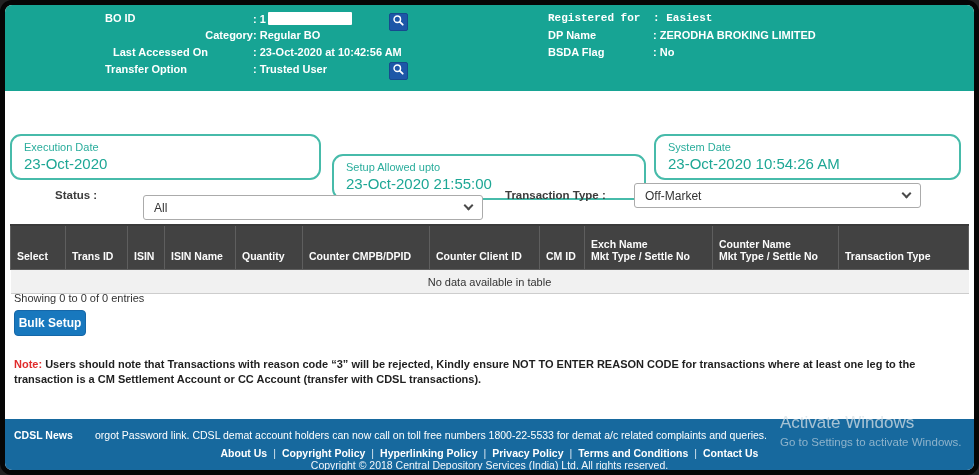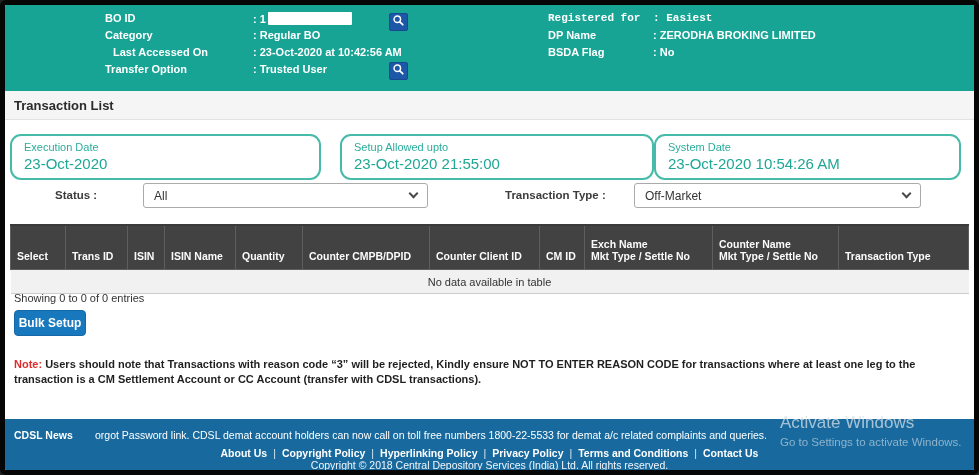--- a/index.html
+++ b/index.html
@@ -1,18 +1,18 @@
 <!DOCTYPE html>
 <html><head>
 <meta charset="utf-8">
 <style>
   * { margin:0; padding:0; box-sizing:border-box; }
   body { font-family:"Liberation Sans", sans-serif; background:#222; }
   .frame { position:relative; width:979px; height:475px; background:#fff;
-           border:5px solid #060606; border-radius:6px; overflow:hidden; }
+           border:5px solid #060606; border-radius:12px; overflow:hidden; }
 
   
   .topbar { position:absolute; left:0; top:0; width:969px; height:86px; background:#17A494; }
   .hrow { position:absolute; height:14px; font-size:11px; font-weight:bold; color:#fff; white-space:nowrap; }
   .hlabel { display:inline-block; }
   .hvalue { position:absolute; font-weight:bold; }
   .left .hlabel { width:148px; }
   .redact { display:inline-block; width:84px; height:13px; background:#fff; margin-left:2px; vertical-align:-2px; border-radius:1px; }
   .searchbtn { position:absolute; width:19px; height:18px; background:#1D57A8; border:1px solid #16498F;
                border-radius:2px; display:flex; align-items:center; justify-content:center; cursor:pointer; }
@@ -22,21 +22,21 @@
   .titlebar { position:absolute; left:0; top:86px; width:969px; height:29px; background:#F5F5F6;
               border-bottom:1px solid #E2E2E2; line-height:29px; padding-left:9px;
               font-size:13px; font-weight:bold; color:#2B2B2B; }
 
   
   .ibox { position:absolute; top:129px; height:46px; background:#fff; border:2px solid #47BBAA;
           border-radius:11px; padding:5px 12px; }
   .ibox .lbl { font-size:11px; color:#2AAD9C; }
   .ibox .val { font-size:15px; color:#1EA795; margin-top:2px; }
   #ibox0 { left:5px;  width:311px; }
-  #ibox1 { left:335px; width:314px; }
+  #ibox1 { left:327px; width:314px;margin-top:20px; }
   #ibox2 { left:649px; width:307px; }
 
   
   .flabel { position:absolute; font-size:11.5px; font-weight:bold; color:#3C3C3C; }
   .dropdown { position:absolute; height:25px; background:#fff; border:1px solid #ABABAB; border-radius:3px;
               font-size:12px; color:#333; display:flex; align-items:center; padding:0 10px; cursor:pointer; }
   .dropdown .txt { flex:1; }
   .chev { width:7px; height:7px; border-right:2px solid #4a4a4a; border-bottom:2px solid #4a4a4a;
           transform:rotate(45deg); margin-top:-4px; }
 
@@ -76,21 +76,21 @@
 <body>
 
 <div class="frame">
 
   <div class="topbar">
     <div class="left">
       <div class="hrow" style="left:100px; top:7px;">
         <span class="hlabel">BO ID</span>
         <span class="hvalue" style="left:148px; top:0;"><span>: 1</span><span class="redact"></span></span>
       </div>
-      <div class="hrow" style="left:100px; top:24px;">
+      <div class="hrow" style="left:100px; top:24px;text-align:right;">
         <span class="hlabel">Category</span>
         <span class="hvalue" style="left:148px; top:0;">: Regular BO</span>
       </div>
       <div class="hrow" style="left:100px; top:41px;padding-left:8px;">
         <span class="hlabel">Last Accessed On</span>
         <span class="hvalue" style="left:148px; top:0;">: 23-Oct-2020 at 10:42:56 AM</span>
       </div>
       <div class="hrow" style="left:100px; top:58px;">
         <span class="hlabel">Transfer Option</span>
         <span class="hvalue" style="left:148px; top:0;">: Trusted User</span>
@@ -117,37 +117,36 @@
           </svg></span>
     </div>
     <div class="searchbtn" style="left:384px; top:57px;">
       <span><svg viewBox="0 0 16 16" width="13" height="13">
             <circle cx="6.5" cy="6.5" r="4" fill="none" stroke="#ffffff" stroke-width="1.8"></circle>
             <line x1="9.6" y1="9.6" x2="13.2" y2="13.2" stroke="#ffffff" stroke-width="2.2" stroke-linecap="round"></line>
           </svg></span>
     </div>
   </div>
 
-  <div class="titlebar">Transaction List</div>
 
   <div class="ibox" id="ibox0">
     <div class="lbl">Execution Date</div>
     <div class="val">23-Oct-2020</div>
   </div>
   <div class="ibox" id="ibox1">
     <div class="lbl">Setup Allowed upto</div>
     <div class="val">23-Oct-2020 21:55:00</div>
   </div>
   <div class="ibox" id="ibox2">
     <div class="lbl">System Date</div>
     <div class="val">23-Oct-2020 10:54:26 AM</div>
   </div>
 
   <span class="flabel" style="left:50px; top:184px;">Status :</span>
-  <div class="dropdown" style="left:138px; top:178px; width:285px;">
+  <div class="dropdown" style="left:138px; top:190px; width:340px;">
     <span class="txt">All</span>
     <span class="chev"></span>
   </div>
   <span class="flabel" style="left:500px; top:184px;">Transaction Type :</span>
   <div class="dropdown" style="left:629px; top:178px; width:287px;">
     <span class="txt">Off-Market</span>
     <span class="chev"></span>
   </div>
 
   <table class="grid">

